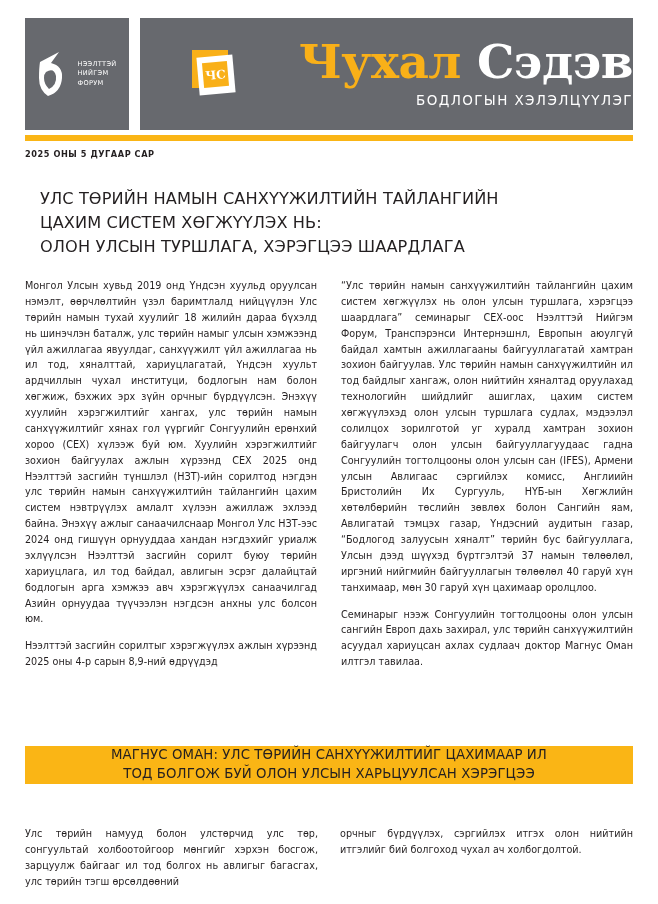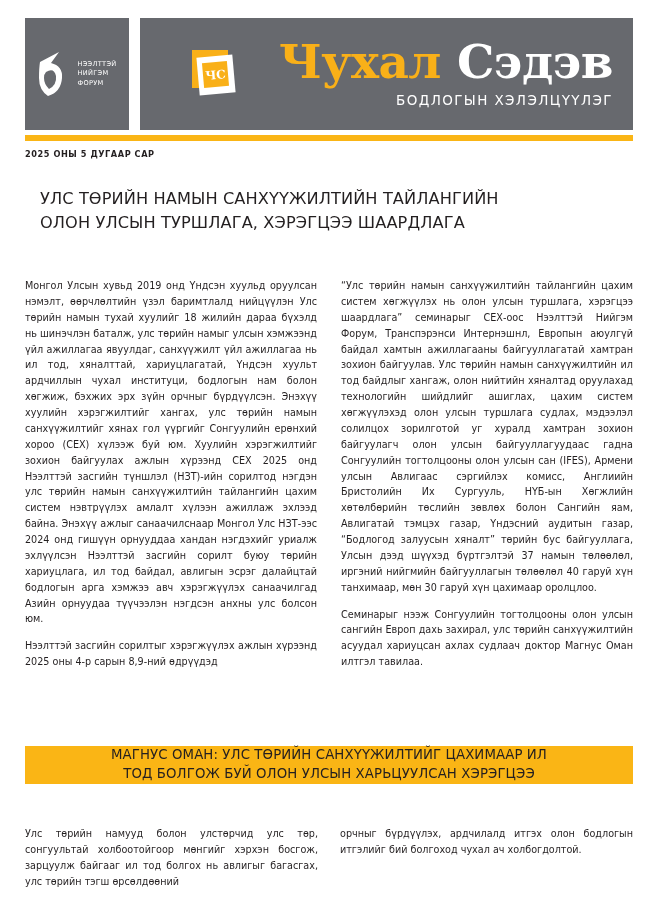--- a/index.html
+++ b/index.html
@@ -102,21 +102,20 @@
     font-weight: 700;
     font-family: "DejaVu Serif", "Liberation Serif", serif;
     line-height: 1;
   }
 
   .brand-words {
     margin-left: 22px;
     display: flex;
     flex-direction: column;
     align-items: flex-end;
-    padding-right: 20px;
     flex: 1 1 auto;
   }
 
   .brand-title {
     font-family: "DejaVu Serif", "Liberation Serif", serif;
     font-size: 47px;
     line-height: 0.95;
     font-weight: 700;
     white-space: nowrap;
     letter-spacing: -0.5px;
@@ -260,20 +259,21 @@
       </div>
     </div>
 
     <div class="rule-orange"></div>
   </div>
 
   <div class="issue-date">2025 ОНЫ 5 ДУГААР САР</div>
 
   <div class="headline">
     <span>УЛС ТӨРИЙН НАМЫН САНХҮҮЖИЛТИЙН ТАЙЛАНГИЙН</span>
+    <span>ЦАХИМ СИСТЕМ ХӨГЖҮҮЛЭХ НЬ:</span>
     <span>ОЛОН УЛСЫН ТУРШЛАГА, ХЭРЭГЦЭЭ ШААРДЛАГА</span>
   </div>
 
   <div class="cols">
     <div class="col">
       <p>Монгол Улсын хувьд 2019 онд Үндсэн хуульд оруулсан нэмэлт, өөрчлөлтийн үзэл баримтлалд нийцүүлэн Улс төрийн намын тухай хуулийг 18 жилийн дараа бүхэлд нь шинэчлэн баталж, улс төрийн намыг улсын хэмжээнд үйл ажиллагаа явуулдаг, санхүүжилт үйл ажиллагаа нь ил тод, хяналттай, хариуцлагатай, Үндсэн хуульт ардчиллын чухал институци, бодлогын нам болон хөгжиж, бэхжих эрх зүйн орчныг бүрдүүлсэн. Энэхүү хуулийн хэрэгжилтийг хангах, улс төрийн намын санхүүжилтийг хянах гол үүргийг Сонгуулийн ерөнхий хороо (СЕХ) хүлээж буй юм. Хуулийн хэрэгжилтийг зохион байгуулах ажлын хүрээнд СЕХ 2025 онд Нээлттэй засгийн түншлэл (НЗТ)-ийн сорилтод нэгдэн улс төрийн намын санхүүжилтийн тайлангийн цахим систем нэвтрүүлэх амлалт хүлээн ажиллаж эхлээд байна. Энэхүү ажлыг санаачилснаар Монгол Улс НЗТ-ээс 2024 онд гишүүн орнууддаа хандан нэгдэхийг уриалж эхлүүлсэн Нээлттэй засгийн сорилт буюу төрийн хариуцлага, ил тод байдал, авлигын эсрэг далайцтай бодлогын арга хэмжээ авч хэрэгжүүлэх санаачилгад Азийн орнуудаа түүчээлэн нэгдсэн анхны улс болсон юм.</p>
       <p>Нээлттэй засгийн сорилтыг хэрэгжүүлэх ажлын хүрээнд 2025 оны 4-р сарын 8,9-ний өдрүүдэд</p>
     </div>
     <div class="col">
       <p>“Улс төрийн намын санхүүжилтийн тайлангийн цахим систем хөгжүүлэх нь олон улсын туршлага, хэрэгцээ шаардлага” семинарыг СЕХ-оос Нээлттэй Нийгэм Форум, Транспэрэнси Интернэшнл, Европын аюулгүй байдал хамтын ажиллагааны байгууллагатай хамтран зохион байгуулав. Улс төрийн намын санхүүжилтийн ил тод байдлыг хангаж, олон нийтийн хяналтад оруулахад технологийн шийдлийг ашиглах, цахим систем хөгжүүлэхэд олон улсын туршлага судлах, мэдээлэл солилцох зорилготой уг хуралд хамтран зохион байгуулагч олон улсын байгууллагуудаас гадна Сонгуулийн тогтолцооны олон улсын сан (IFES), Армени улсын Авлигаас сэргийлэх комисс, Англиийн Бристолийн Их Сургууль, НҮБ-ын Хөгжлийн хөтөлбөрийн төслийн зөвлөх болон Сангийн яам, Авлигатай тэмцэх газар, Үндэсний аудитын газар, “Бодлогод залуусын хяналт” төрийн бус байгууллага, Улсын дээд шүүхэд бүртгэлтэй 37 намын төлөөлөл, иргэний нийгмийн байгууллагын төлөөлөл 40 гаруй хүн танхимаар, мөн 30 гаруй хүн цахимаар оролцлоо.</p>
@@ -284,17 +284,17 @@
   <div class="banner">
     <span>МАГНУС ОМАН: УЛС ТӨРИЙН САНХҮҮЖИЛТИЙГ ЦАХИМААР ИЛ</span>
     <span>ТОД БОЛГОЖ БУЙ ОЛОН УЛСЫН ХАРЬЦУУЛСАН ХЭРЭГЦЭЭ</span>
   </div>
 
   <div class="cols-bottom">
     <div class="col">
       <p>Улс төрийн намууд болон улстөрчид улс төр, сонгуультай холбоотойгоор мөнгийг хэрхэн босгож, зарцуулж байгааг ил тод болгох нь авлигыг багасгах, улс төрийн тэгш өрсөлдөөний</p>
     </div>
     <div class="col">
-      <p>орчныг бүрдүүлэх, ардчилалд итгэх олон бодлогын итгэлийг бий болгоход чухал ач холбогдолтой.</p>
+      <p>орчныг бүрдүүлэх, сэргийлэх итгэх олон нийтийн итгэлийг бий болгоход чухал ач холбогдолтой.</p>
     </div>
   </div>
 
 </div>
 
 </body></html>

